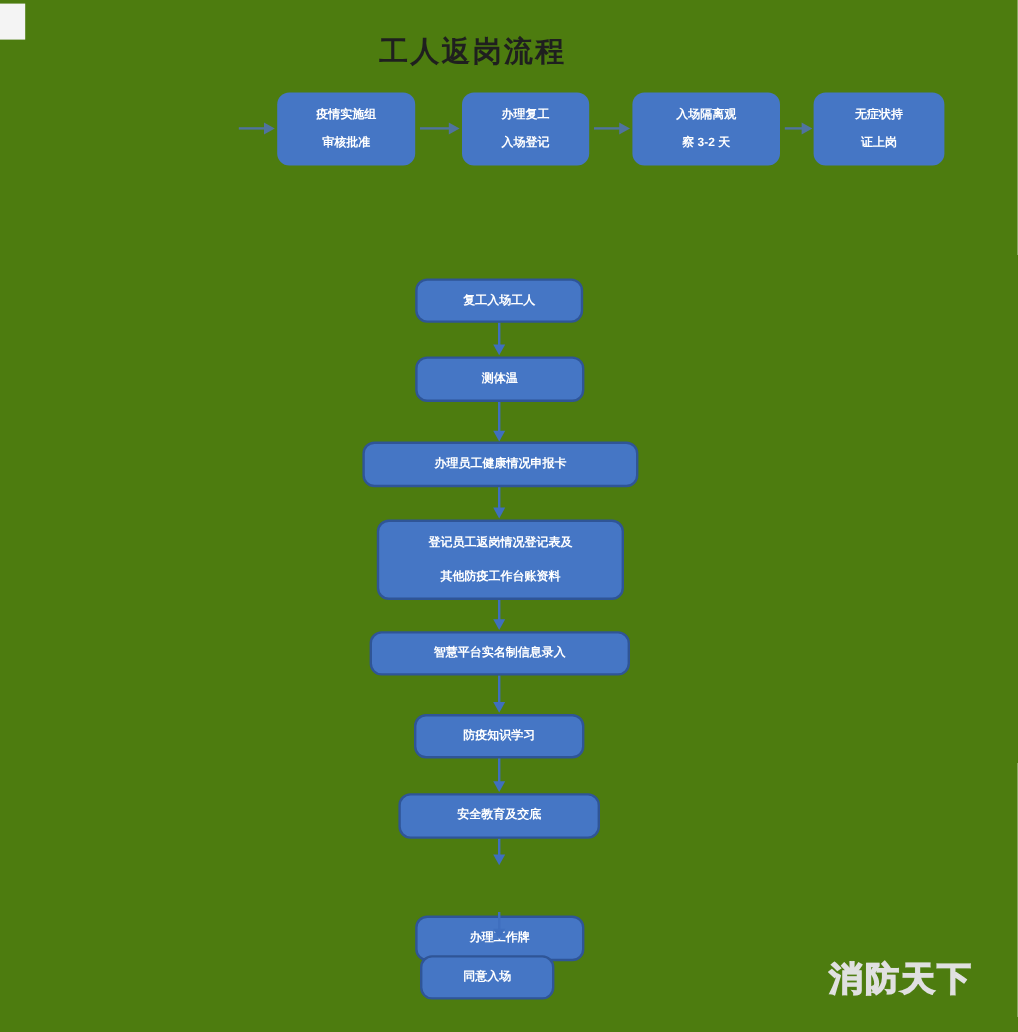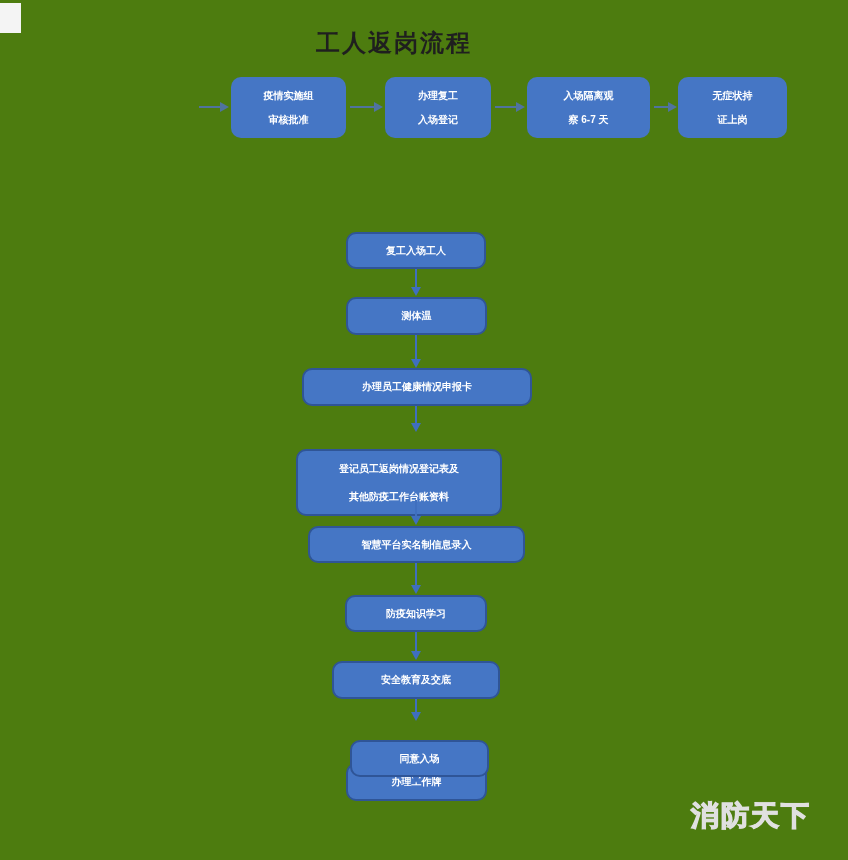--- a/index.html
+++ b/index.html
@@ -59,26 +59,26 @@
   .ha1 { left: 199px; top: 106px; width: 22px; }
   .ha2 { left: 350px; top: 106px; width: 25px; }
   .ha3 { left: 495px; top: 106px; width: 22px; }
   .ha4 { left: 654px; top: 106px; width: 15px; }
 
   
   .v-node { border: 2px solid #2f5597; }
   .vb1 { left: 346px; top: 232px; width: 140px; height: 37px; }
   .vb2 { left: 346px; top: 297px; width: 141px; height: 38px; }
   .vb3 { left: 302px; top: 368px; width: 230px; height: 38px; }
-  .vb4 { left: 296px; top: 433px; width: 206px; height: 67px; line-height: 28px; margin-top: 16px; }
+  .vb4 { left: 314px; top: 433px; width: 206px; height: 67px; line-height: 28px; }
   .vb5 { left: 308px; top: 526px; width: 217px; height: 37px; }
   .vb6 { left: 345px; top: 595px; width: 142px; height: 37px; }
   .vb7 { left: 332px; top: 661px; width: 168px; height: 38px; }
   .vb8 { left: 346px; top: 763px; width: 141px; height: 38px; }
-  .vb9 { left: 350px; top: 740px; width: 139px; height: 37px; font-family: Liberation Serif, serif; }
+  .vb9 { left: 350px; top: 796px; width: 112px; height: 37px; font-family: Liberation Serif, serif; }
 
   .varrow { position: absolute; width: 2px; background: #3f6fbf; left: 415px; }
   .varrow::after {
     content: ""; position: absolute; bottom: -8px; left: -4px;
     border-top: 9px solid #3f6fbf;
     border-left: 5px solid transparent; border-right: 5px solid transparent;
   }
   .va1 { top: 269px; height: 19px; }
   .va2 { top: 335px; height: 25px; }
   .va3 { top: 406px; height: 18px; }
@@ -107,21 +107,21 @@
   <div class="title">工人返岗流程</div>
 
   <div class="harrow ha1"></div>
   <div class="node tb2">疫情实施组
 审核批准</div>
   <div class="harrow ha2"></div>
   <div class="node tb3">办理复工
 入场登记</div>
   <div class="harrow ha3"></div>
   <div class="node tb4">入场隔离观
-察 6-7 天</div>
+察 3-2 天</div>
   <div class="harrow ha4"></div>
   <div class="node v-node vb1">复工入场工人</div>
 
   <div class="node tb5">无症状持
 证上岗</div>
   <div class="varrow va1"></div>
   <div class="node v-node vb2">测体温</div>
   <div class="varrow va2"></div>
   <div class="node v-node vb3">办理员工健康情况申报卡</div>
   <div class="varrow va3"></div>

